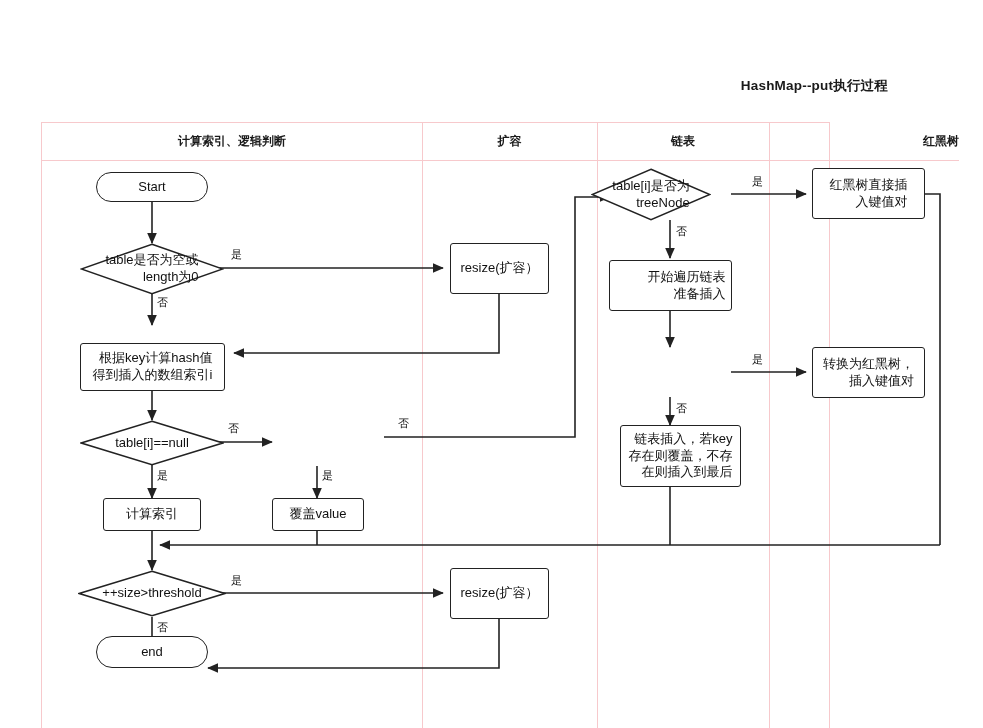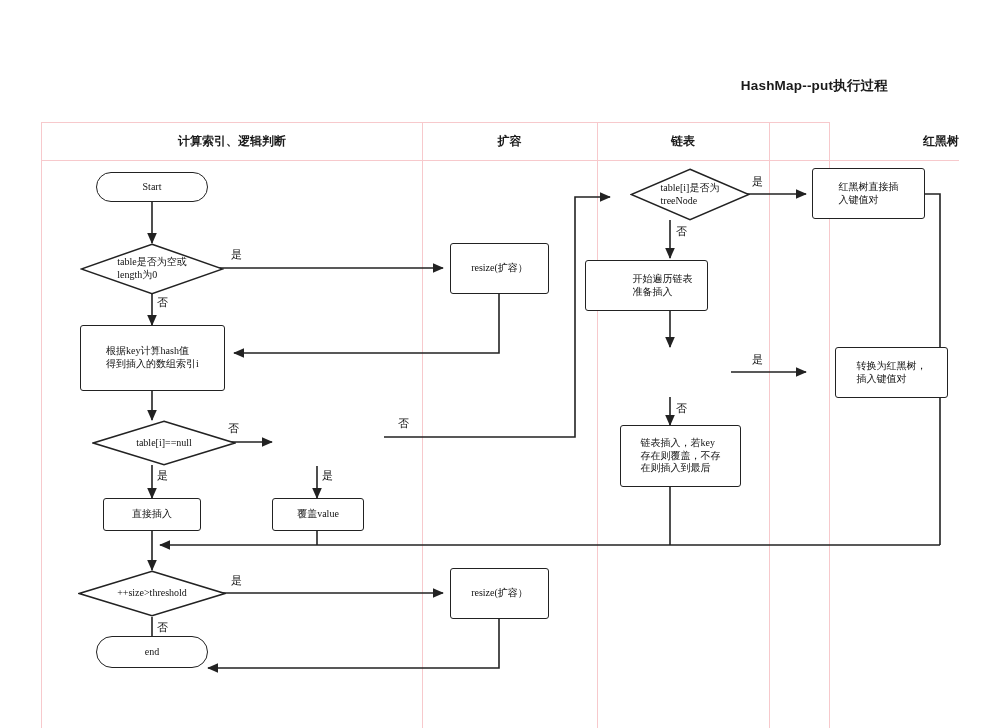--- a/index.html
+++ b/index.html
@@ -70,27 +70,26 @@
     width: 983px;
     height: 728px;
     pointer-events: none;
   }
   .node {
     position: absolute;
     box-sizing: border-box;
     display: flex;
     align-items: center;
     justify-content: center;
-    text-align: left;
-    font-size: 10px;
+    text-align: right;
+    font-size: 13px;
     color: #111111;
     line-height: 1.28;
     background: #ffffff;
     border: 1.5px solid #222222;
-    font-family: Liberation Serif, serif;
   }
   .node.rounded {
     border-radius: 16px;
   }
   .node.rect {
     border-radius: 3px;
   }
   .node.diamond {
     border: none;
     background: transparent;
@@ -191,62 +190,62 @@
 
   <div class="node rounded" style="left:96px; top:172px; width:112px; height:30px;">Start</div>
 
   <div class="node diamond" style="left:80px; top:243px; width:144px; height:52px;">
     <svg width="144" height="52" viewBox="0 0 144 52">
       <polygon points="72,1.2 142.8,26 72,50.8 1.2,26" fill="#ffffff" stroke="#222222" stroke-width="1.5"></polygon>
     </svg>
     <span class="dtext">table是否为空或<br>length为0</span>
   </div>
 
-  <div class="node rect" style="left:80px; top:325px; width:145px; height:66px;">根据key计算hash值<br>得到插入的数组索引i</div>
-
-  <div class="node diamond" style="left:92px; top:420px; width:144px; height:46px;">
+  <div class="node rect" style="left:80px; top:343px; width:145px; height:48px;">根据key计算hash值<br>得到插入的数组索引i</div>
+
+  <div class="node diamond" style="left:80px; top:420px; width:144px; height:46px;">
     <svg width="144" height="46" viewBox="0 0 144 46">
       <polygon points="72,1.2 142.8,23 72,44.8 1.2,23" fill="#ffffff" stroke="#222222" stroke-width="1.5"></polygon>
     </svg>
     <span class="dtext">table[i]==null</span>
   </div>
 
 
-  <div class="node rect" style="left:103px; top:498px; width:98px; height:33px;">直接插入</div>
+  <div class="node rect" style="left:103px; top:498px; width:98px; height:33px;">计算索引</div>
 
   <div class="node rect" style="left:272px; top:498px; width:92px; height:33px;">覆盖value</div>
 
   <div class="node diamond" style="left:78px; top:570px; width:148px; height:47px;">
     <svg width="148" height="47" viewBox="0 0 148 47">
       <polygon points="74,1.2 146.8,23.5 74,45.8 1.2,23.5" fill="#ffffff" stroke="#222222" stroke-width="1.5"></polygon>
     </svg>
     <span class="dtext">++size&gt;threshold</span>
   </div>
 
   <div class="node rounded" style="left:96px; top:636px; width:112px; height:32px;">end</div>
 
   <div class="node rect" style="left:450px; top:243px; width:99px; height:51px;">resize(扩容）</div>
 
   <div class="node rect" style="left:450px; top:568px; width:99px; height:51px;">resize(扩容）</div>
 
-  <div class="node diamond" style="left:630px; top:168px; width:120px; height:53px;">
+  <div class="node diamond" style="left:591px; top:168px; width:120px; height:53px;">
     <svg width="120" height="53" viewBox="0 0 120 53">
       <polygon points="60,1.2 118.8,26.5 60,51.8 1.2,26.5" fill="#ffffff" stroke="#222222" stroke-width="1.5"></polygon>
     </svg>
     <span class="dtext">table[i]是否为<br>treeNode</span>
   </div>
 
-  <div class="node rect" style="left:585px; top:260px; width:123px; height:51px;padding-left:32px;">开始遍历链表<br>准备插入</div>
+  <div class="node rect" style="left:609px; top:260px; width:123px; height:51px;padding-left:32px;">开始遍历链表<br>准备插入</div>
 
 
   <div class="node rect" style="left:611px; top:425px; width:121px; height:62px;margin-left:9px;">链表插入，若key<br>存在则覆盖，不存<br>在则插入到最后</div>
 
   <div class="node rect" style="left:812px; top:168px; width:113px; height:51px;">红黑树直接插<br>入键值对</div>
 
-  <div class="node rect" style="left:812px; top:347px; width:113px; height:51px;margin-left:23px;">转换为红黑树，<br>插入键值对</div>
+  <div class="node rect" style="left:812px; top:347px; width:113px; height:51px;">转换为红黑树，<br>插入键值对</div>
 
   <div class="edge-label" style="left:231px; top:247px;">是</div>
   <div class="edge-label" style="left:157px; top:295px;">否</div>
   <div class="edge-label" style="left:228px; top:421px;">否</div>
   <div class="edge-label" style="left:157px; top:468px;">是</div>
   <div class="edge-label" style="left:398px; top:416px;">否</div>
   <div class="edge-label" style="left:322px; top:468px;">是</div>
   <div class="edge-label" style="left:231px; top:573px;">是</div>
   <div class="edge-label" style="left:157px; top:620px;">否</div>
   <div class="edge-label" style="left:752px; top:174px;">是</div>

